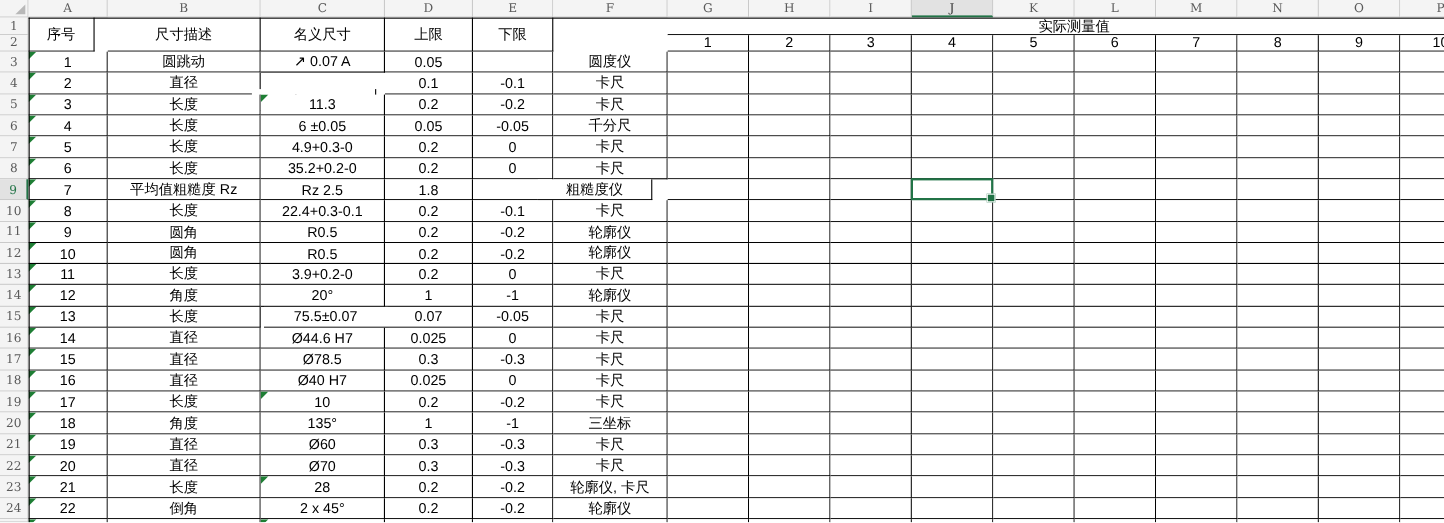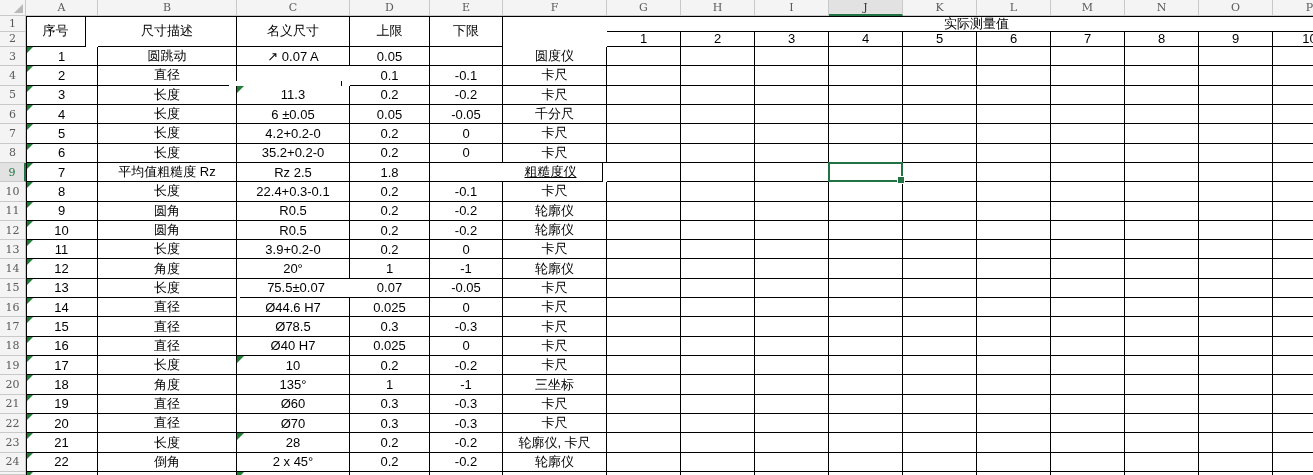--- a/index.html
+++ b/index.html
@@ -174,21 +174,21 @@
       <div class="cell" style="left: 755px; top: 104.954px; width: 74px; height: 19.318px;"></div>
       <div class="cell" style="left: 829px; top: 104.954px; width: 74px; height: 19.318px;"></div>
       <div class="cell" style="left: 903px; top: 104.954px; width: 74px; height: 19.318px;"></div>
       <div class="cell" style="left: 977px; top: 104.954px; width: 74px; height: 19.318px;"></div>
       <div class="cell" style="left: 1051px; top: 104.954px; width: 74px; height: 19.318px;"></div>
       <div class="cell" style="left: 1125px; top: 104.954px; width: 74px; height: 19.318px;"></div>
       <div class="cell" style="left: 1199px; top: 104.954px; width: 74px; height: 19.318px;"></div>
       <div class="cell" style="left: 1273px; top: 104.954px; width: 74px; height: 19.318px;"></div>
       <div class="cell" style="left: 26px; top: 124.272px; width: 72px; height: 19.318px;">5<div class="tri" style="left: 0px; top: 0px;"></div></div>
       <div class="cell" style="left: 98px; top: 124.272px; width: 139px; height: 19.318px;">长度</div>
-      <div class="cell" style="left: 237px; top: 124.272px; width: 113px; height: 19.318px;">4.2+0.2-0</div>
+      <div class="cell" style="left: 237px; top: 124.272px; width: 113px; height: 19.318px;">4.9+0.3-0</div>
       <div class="cell" style="left: 350px; top: 124.272px; width: 80px; height: 19.318px;">0.2</div>
       <div class="cell" style="left: 430px; top: 124.272px; width: 73px; height: 19.318px;">0</div>
       <div class="cell" style="left: 503px; top: 124.272px; width: 104px; height: 19.318px;">卡尺</div>
       <div class="cell" style="left: 607px; top: 124.272px; width: 74px; height: 19.318px;"></div>
       <div class="cell" style="left: 681px; top: 124.272px; width: 74px; height: 19.318px;"></div>
       <div class="cell" style="left: 755px; top: 124.272px; width: 74px; height: 19.318px;"></div>
       <div class="cell" style="left: 829px; top: 124.272px; width: 74px; height: 19.318px;"></div>
       <div class="cell" style="left: 903px; top: 124.272px; width: 74px; height: 19.318px;"></div>
       <div class="cell" style="left: 977px; top: 124.272px; width: 74px; height: 19.318px;"></div>
       <div class="cell" style="left: 1051px; top: 124.272px; width: 74px; height: 19.318px;"></div>
@@ -209,21 +209,21 @@
       <div class="cell" style="left: 977px; top: 143.59px; width: 74px; height: 19.318px;"></div>
       <div class="cell" style="left: 1051px; top: 143.59px; width: 74px; height: 19.318px;"></div>
       <div class="cell" style="left: 1125px; top: 143.59px; width: 74px; height: 19.318px;"></div>
       <div class="cell" style="left: 1199px; top: 143.59px; width: 74px; height: 19.318px;"></div>
       <div class="cell" style="left: 1273px; top: 143.59px; width: 74px; height: 19.318px;"></div>
       <div class="cell" style="left: 26px; top: 162.908px; width: 72px; height: 19.318px;">7<div class="tri" style="left: 0px; top: 0px;"></div></div>
       <div class="cell" style="left: 98px; top: 162.908px; width: 139px; height: 19.318px;">平均值粗糙度 Rz</div>
       <div class="cell" style="left: 237px; top: 162.908px; width: 113px; height: 19.318px;">Rz 2.5</div>
       <div class="cell" style="left: 350px; top: 162.908px; width: 80px; height: 19.318px;">1.8</div>
       <div class="cell" style="left: 430px; top: 162.908px; width: 73px; height: 19.318px;"></div>
-      <div class="cell" style="left: 499px; top: 162.908px; width: 104px; height: 19.318px; text-decoration: underline;">粗糙度仪</div>
+      <div class="cell" style="left: 489px; top: 162.908px; width: 104px; height: 19.318px;">粗糙度仪</div>
       <div class="cell" style="left: 607px; top: 162.908px; width: 74px; height: 19.318px;"></div>
       <div class="cell" style="left: 681px; top: 162.908px; width: 74px; height: 19.318px;"></div>
       <div class="cell" style="left: 755px; top: 162.908px; width: 74px; height: 19.318px;"></div>
       <div class="cell" style="left: 829px; top: 162.908px; width: 74px; height: 19.318px;"></div>
       <div class="cell" style="left: 903px; top: 162.908px; width: 74px; height: 19.318px;"></div>
       <div class="cell" style="left: 977px; top: 162.908px; width: 74px; height: 19.318px;"></div>
       <div class="cell" style="left: 1051px; top: 162.908px; width: 74px; height: 19.318px;"></div>
       <div class="cell" style="left: 1125px; top: 162.908px; width: 74px; height: 19.318px;"></div>
       <div class="cell" style="left: 1199px; top: 162.908px; width: 74px; height: 19.318px;"></div>
       <div class="cell" style="left: 1273px; top: 162.908px; width: 74px; height: 19.318px;"></div>

